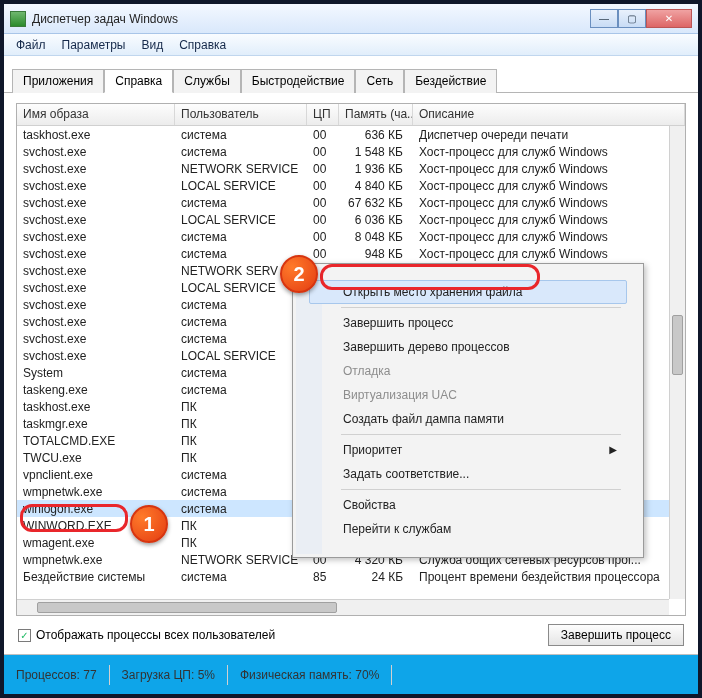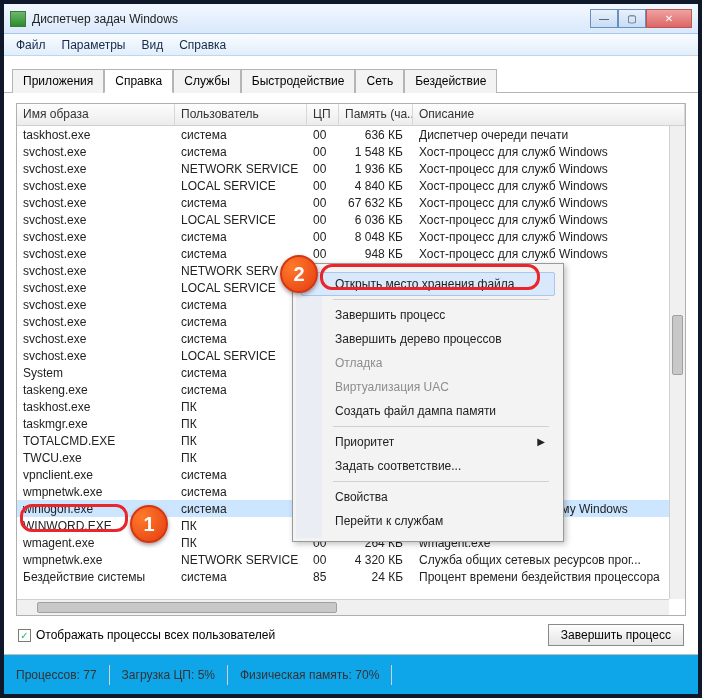--- a/index.html
+++ b/index.html
@@ -33,21 +33,21 @@
 .vscroll .thumb { position: absolute; left: 2px; right: 2px; top: 40%; height: 60px; background: #c8c8c8; border: 1px solid #a0a0a0; border-radius: 2px; }
 .hscroll { position: absolute; left: 0; right: 16px; bottom: 0; height: 16px; background: #f0f0f0; border-top: 1px solid #d0d0d0; }
 .hscroll .thumb { position: absolute; top: 2px; bottom: 2px; left: 20px; width: 300px; background: #c8c8c8; border: 1px solid #a0a0a0; border-radius: 2px; }
 .below-table { display: flex; align-items: center; justify-content: space-between; padding: 8px 2px 0; }
 .checkbox-wrap { display: flex; align-items: center; gap: 5px; }
 .checkbox-box { width: 13px; height: 13px; border: 1px solid #7a7a7a; background: #fff; display: flex; align-items: center; justify-content: center; font-size: 10px; color: #2b6; }
 .btn { padding: 3px 12px; border: 1px solid #8a8a8a; background: linear-gradient(#fdfdfd,#e5e5e5); cursor: default; }
 .statusbar { height: 40px; border-top: 1px solid #c0c0c0; background: #0ea5e9; display: flex; align-items: center; }
 .status-cell { padding: 3px 12px; border-right: 1px solid #d0d0d0; color: #333; }
 
-.ctx { position: absolute; left: 292px; top: 263px; width: 272px; background: #f3f3f3; border: 1px solid #9a9a9a; box-shadow: 2px 2px 6px rgba(0,0,0,0.25); padding: 8px; z-index: 10; }
+.ctx { position: absolute; left: 292px; top: 263px; width: 352px; background: #f3f3f3; border: 1px solid #9a9a9a; box-shadow: 2px 2px 6px rgba(0,0,0,0.25); padding: 16px; z-index: 10; }
 .ctx .strip { position: absolute; left: 3px; top: 3px; bottom: 3px; width: 26px; background: #eaeef4; }
 .ctx-item { position: relative; padding: 5px 10px 5px 34px; color: #222; cursor: default; }
 .ctx-item.disabled { color: #8d8d8d; }
 .ctx-item.highlight { background: #d9e8fb; border: 1px solid #a7c7ec; padding: 4px 9px 4px 33px; border-radius: 2px; }
 .ctx-sep { margin: 3px 6px 3px 32px; border-top: 1px solid #d0d0d0; }
 .ctx-item .arrow { position: absolute; right: 10px; top: 6px; font-size: 10px; }
 
 .callout { position: absolute; width: 38px; height: 38px; border-radius: 50%; background: radial-gradient(circle at 30% 30%, #ff7a2a, #e43d12); color: #fff; font-weight: bold; font-size: 20px; display: flex; align-items: center; justify-content: center; box-shadow: 0 2px 4px rgba(0,0,0,0.4); z-index: 20; border: 2px solid #d63510;}
 .ring { position: absolute; border: 3px solid #e9262b; border-radius: 12px; z-index: 15; pointer-events: none; }
 </style>

